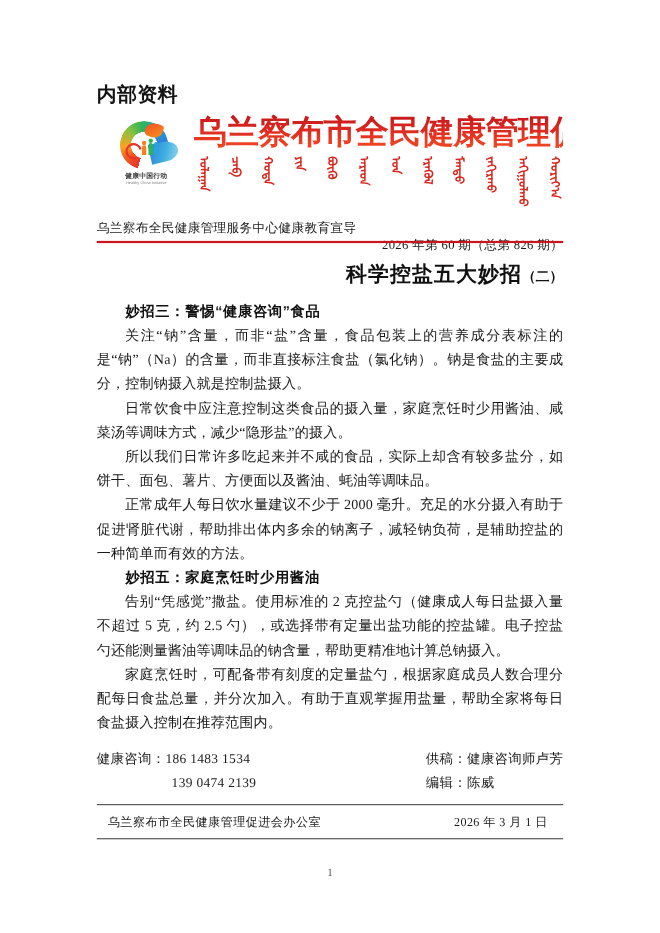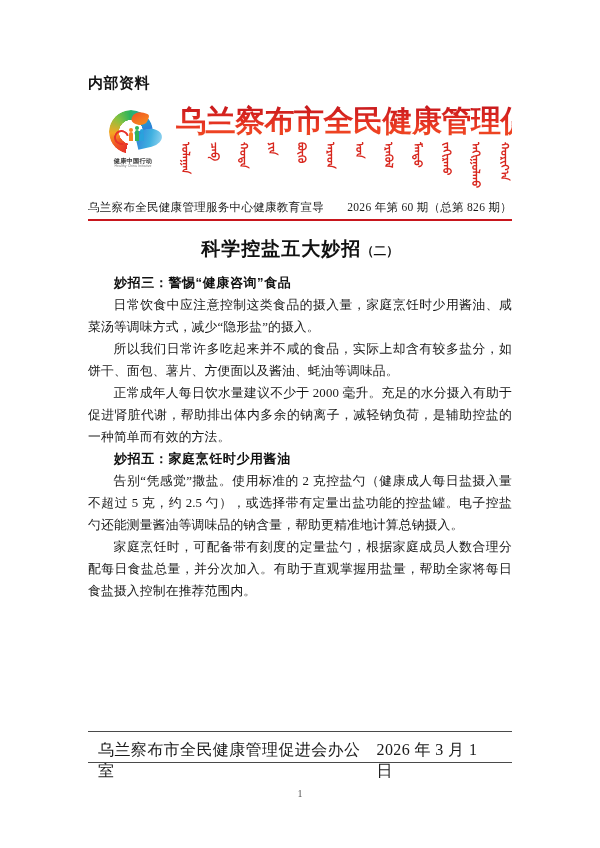--- a/index.html
+++ b/index.html
@@ -26,21 +26,21 @@
     padding: 0 88px;
   }
 
   
   .internal-label {
     position: absolute;
     left: 88px;
     top: 74px;
     font-family: "Liberation Sans", "DejaVu Sans", sans-serif;
     font-weight: bold;
-    font-size: 15px;
+    font-size: 18px;
     letter-spacing: 0.5px;
     color: #141414;
   }
 
   
   .masthead {
     position: absolute;
     left: 88px;
     top: 98px;
     width: 424px;
@@ -188,20 +188,21 @@
   .issue-row {
     position: absolute;
     left: 88px;
     top: 200px;
     width: 424px;
     display: flex;
     align-items: baseline;
     font-size: 11.5px;
     letter-spacing: 0.3px;
     color: #1a1a1a;
+    flex-direction: column;
   }
   .issue-org { white-space: nowrap; }
   .issue-no {
     margin-left: auto;
     white-space: nowrap;
     font-family: "Liberation Serif", serif;
   }
   .rule-red {
     position: absolute;
     left: 88px;
@@ -210,21 +211,21 @@
     height: 2px;
     background: #c8161d;
   }
 
   
   .article-title {
     position: absolute;
     left: 88px;
     top: 236px;
     width: 424px;
-    text-align: center;
+    text-align: right;
     font-family: "Liberation Sans", "DejaVu Sans", sans-serif;
     font-weight: bold;
     font-size: 19px;
     letter-spacing: 1px;
     color: #111111;
   }
   .article-title .sub {
     font-size: 12.5px;
     font-weight: bold;
     letter-spacing: 0;
@@ -280,21 +281,21 @@
     height: 0;
     border-top: 1.2px solid #4a4a4a;
   }
   .colophon {
     position: absolute;
     left: 88px;
     top: 740px;
     width: 424px;
     display: flex;
     justify-content: space-between;
-    font-size: 16px;
+    font-size: 11px;
     letter-spacing: 0.4px;
     padding: 0 14px 0 10px;
     box-sizing: border-box;
   }
   .rule-gray2 {
     position: absolute;
     left: 88px;
     top: 762px;
     width: 424px;
     height: 0;
@@ -358,28 +359,39 @@
     <span class="issue-no">2026 年第 60 期（总第 826 期）</span>
   </div>
   <div class="rule-red"></div>
 
   <div class="article-title">
     <span>科学控盐五大妙招</span><span class="sub">（二）</span>
   </div>
 
   <div class="body">
     <p class="heading">妙招三：警惕“健康咨询”食品</p>
+    <p class="para">关注“钠”含量，而非“盐”含量，食品包装上的营养成分表标注的是“钠”（Na）的含量，而非直接标注食盐（氯化钠）。钠是食盐的主要成分，控制钠摄入就是控制盐摄入。</p>
     <p class="para">日常饮食中应注意控制这类食品的摄入量，家庭烹饪时少用酱油、咸菜汤等调味方式，减少“隐形盐”的摄入。</p>
     <p class="para">所以我们日常许多吃起来并不咸的食品，实际上却含有较多盐分，如饼干、面包、薯片、方便面以及酱油、蚝油等调味品。</p>
     <p class="para">正常成年人每日饮水量建议不少于 2000 毫升。充足的水分摄入有助于促进肾脏代谢，帮助排出体内多余的钠离子，减轻钠负荷，是辅助控盐的一种简单而有效的方法。</p>
     <p class="heading">妙招五：家庭烹饪时少用酱油</p>
     <p class="para">告别“凭感觉”撒盐。使用标准的 2 克控盐勺（健康成人每日盐摄入量不超过 5 克，约 2.5 勺），或选择带有定量出盐功能的控盐罐。电子控盐勺还能测量酱油等调味品的钠含量，帮助更精准地计算总钠摄入。</p>
     <p class="para">家庭烹饪时，可配备带有刻度的定量盐勺，根据家庭成员人数合理分配每日食盐总量，并分次加入。有助于直观掌握用盐量，帮助全家将每日食盐摄入控制在推荐范围内。</p>
   </div>
 
+  <div class="contact">
+    <div class="contact-left">
+      <div><span>健康咨询：</span><span>186 1483 1534</span></div>
+      <div class="cont-line"><span>139 0474 2139</span></div>
+    </div>
+    <div class="contact-right">
+      <div><span>供稿：</span><span>健康咨询师卢芳</span></div>
+      <div><span>编辑：</span><span>陈威</span></div>
+    </div>
+  </div>
 
   <div class="rule-gray"></div>
   <div class="colophon">
     <span>乌兰察布市全民健康管理促进会办公室</span>
     <span>2026 年 3 月 1 日</span>
   </div>
   <div class="rule-gray2"></div>
 
   <div class="page-number">1</div>
 

